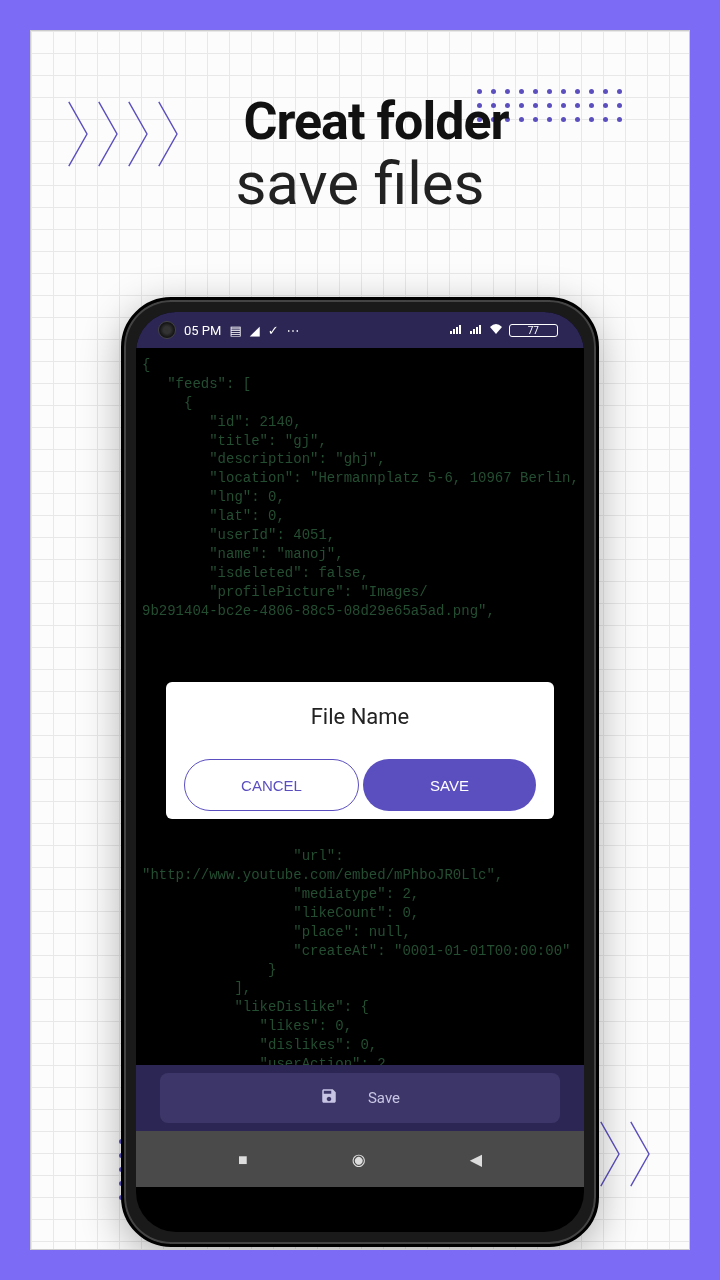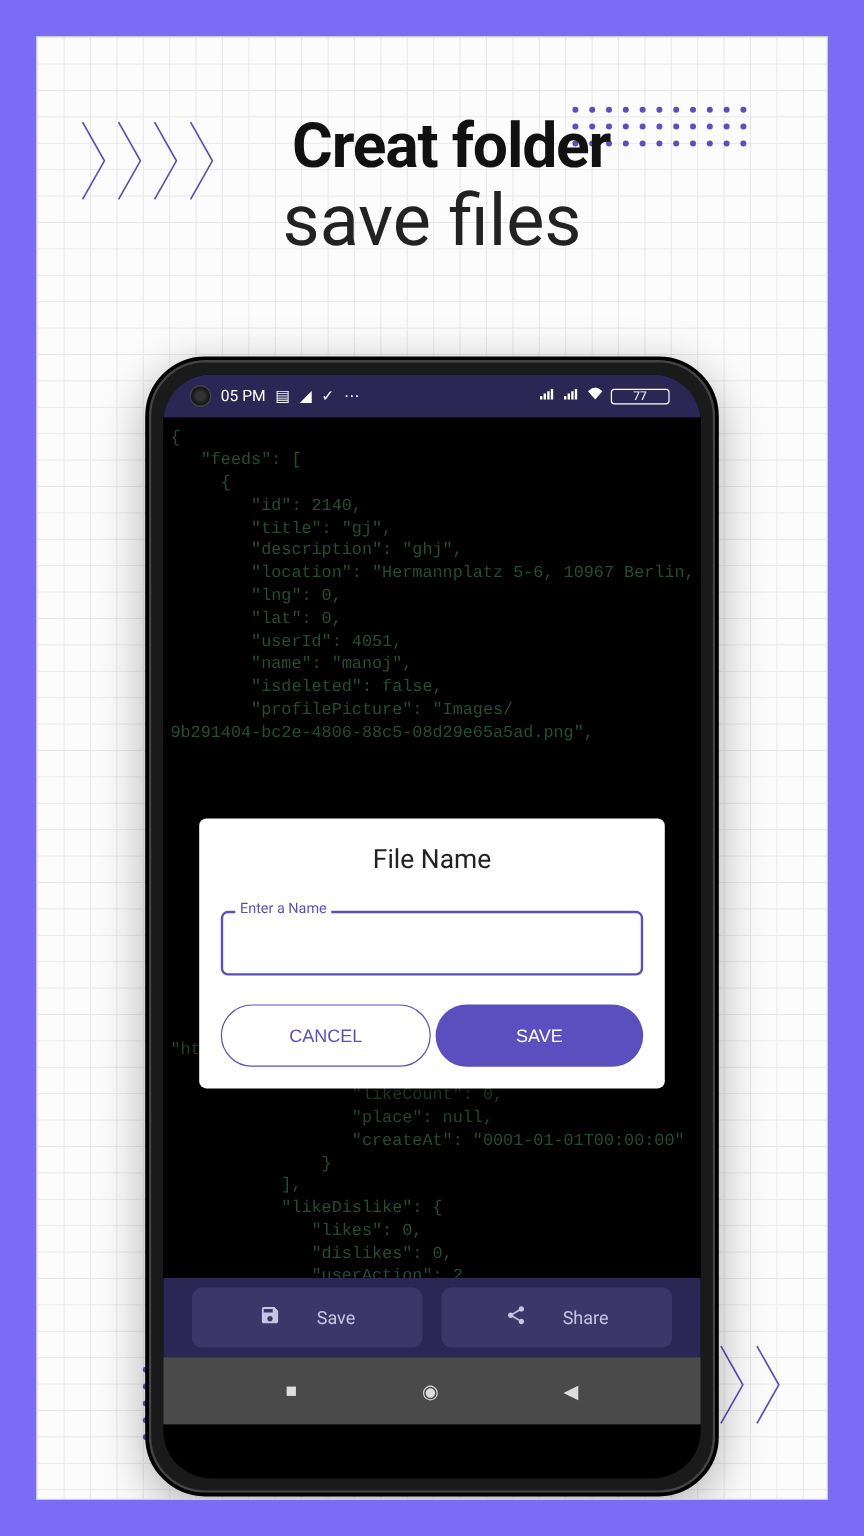--- a/index.html
+++ b/index.html
@@ -184,21 +184,21 @@
   .dialog {
     position: absolute;
     left: 50%;
     top: 370px;
     transform: translateX(-50%);
     width: 388px;
     background: #fff;
     border-radius: 6px;
     box-shadow: 0 8px 30px rgba(0,0,0,0.5);
     z-index: 20;
-    padding: 22px 18px 18px;
+    padding: 22px 18px 8px;
   }
   .dialog-title {
     text-align: center;
     font-size: 22px;
     color: #222;
     font-weight: 400;
     margin-bottom: 30px;
   }
   .input-wrap {
     position: relative;
@@ -408,40 +408,30 @@
               "dislikes": 0,
               "userAction": 2</span><div class="overlay-dark"></div></div>
 
       <div class="bottom-actions">
         <div class="action-btn">
           <span><svg width="18" height="18" viewBox="0 0 24 24" fill="#c8c4e4">
                 <path d="M17 3H5c-1.1 0-2 .9-2 2v14c0 1.1.9 2 2 2h14c1.1 0 2-.9 2-2V7l-4-4zm-5 16c-1.66 0-3-1.34-3-3s1.34-3 3-3 3 1.34 3 3-1.34 3-3 3zm3-10H5V5h10v4z"></path>
               </svg></span>
           <span>Save</span>
         </div>
-        <div class="action-btn">
-          <span><svg width="18" height="18" viewBox="0 0 24 24" fill="#c8c4e4">
-                <path d="M18 16c-.8 0-1.5.3-2 .8l-7-4.1c0-.2.1-.5.1-.7s0-.5-.1-.7l7-4.1c.5.5 1.2.8 2 .8 1.7 0 3-1.3 3-3s-1.3-3-3-3-3 1.3-3 3c0 .2 0 .5.1.7l-7 4.1c-.5-.5-1.2-.8-2-.8-1.7 0-3 1.3-3 3s1.3 3 3 3c.8 0 1.5-.3 2-.8l7 4.1c0 .2-.1.5-.1.7 0 1.7 1.3 3 3 3s3-1.3 3-3-1.3-3-3-3z"></path>
-              </svg></span>
-          <span>Share</span>
-        </div>
       </div>
 
       <div class="nav-bar">
         <span>■</span>
         <span>◉</span>
         <span>◀</span>
       </div>
 
       <div class="dialog">
         <div class="dialog-title">File Name</div>
-        <div class="input-wrap">
-          <span class="input-label">Enter a Name</span>
-          <input class="input-field" value="" style="">
-        </div>
         <div class="dialog-buttons">
           <button class="btn-cancel">CANCEL</button>
           <button class="btn-save">SAVE</button>
         </div>
       </div>
 
     </div>
   </div>
 </div>
 

